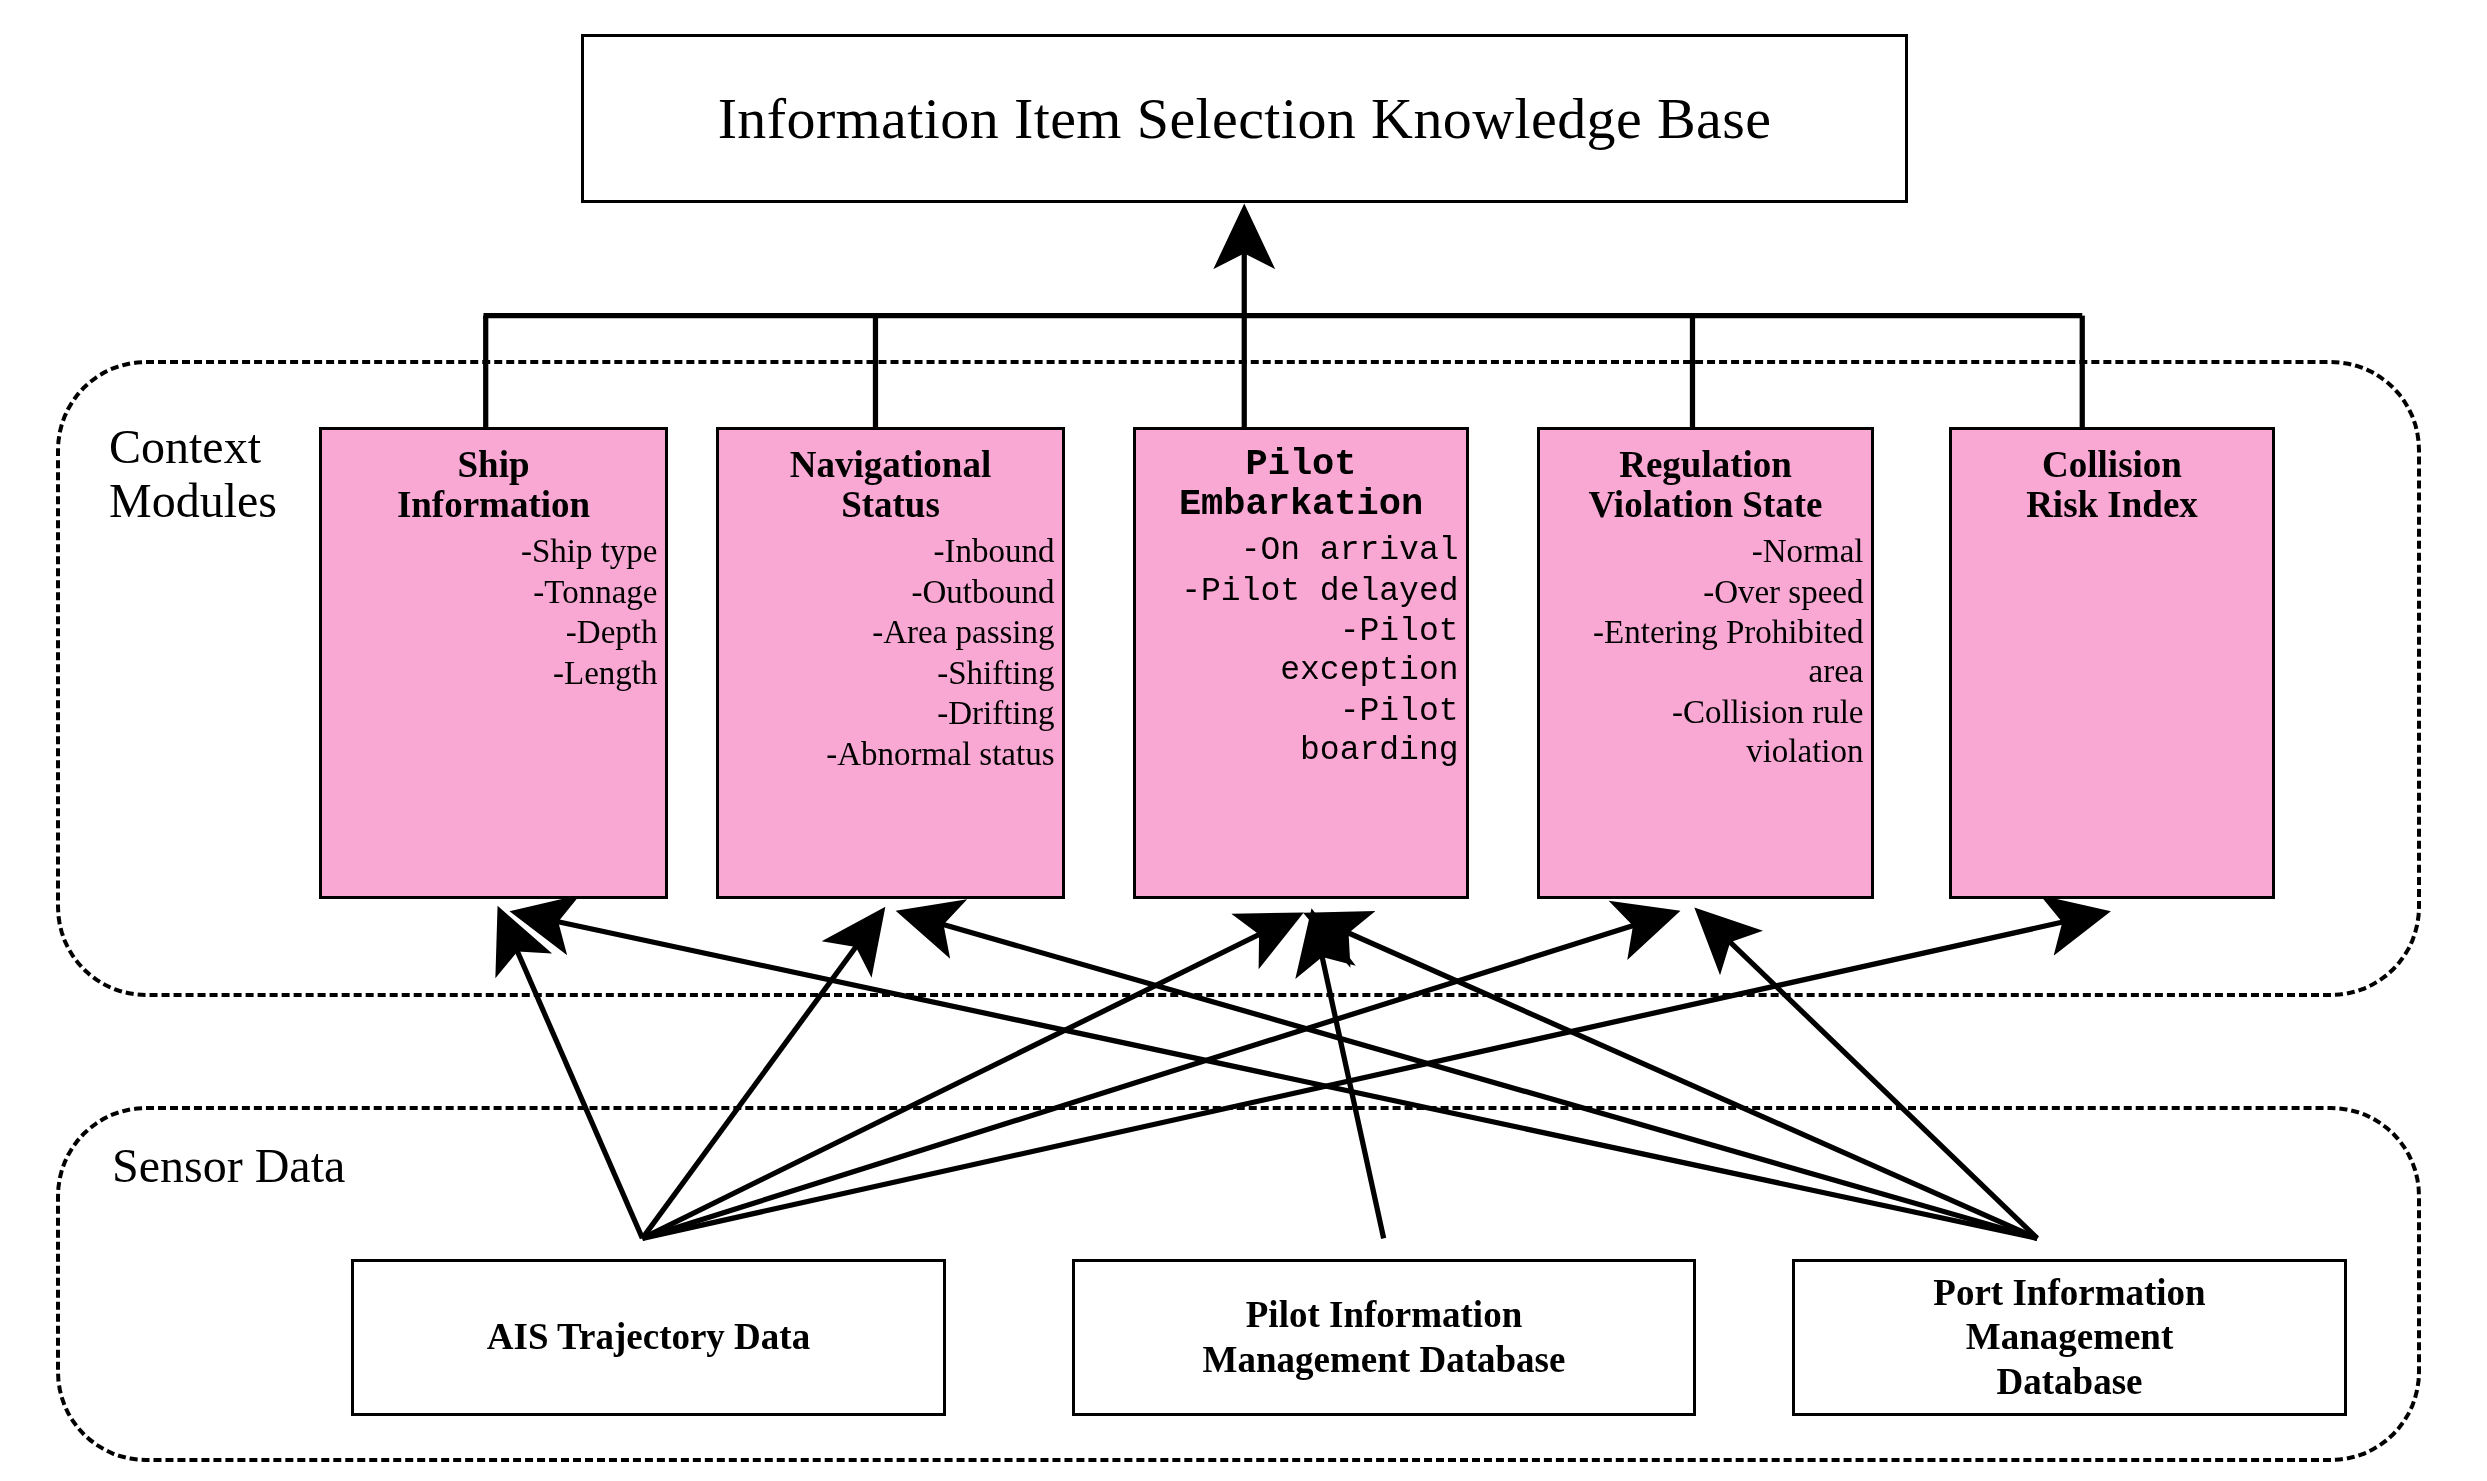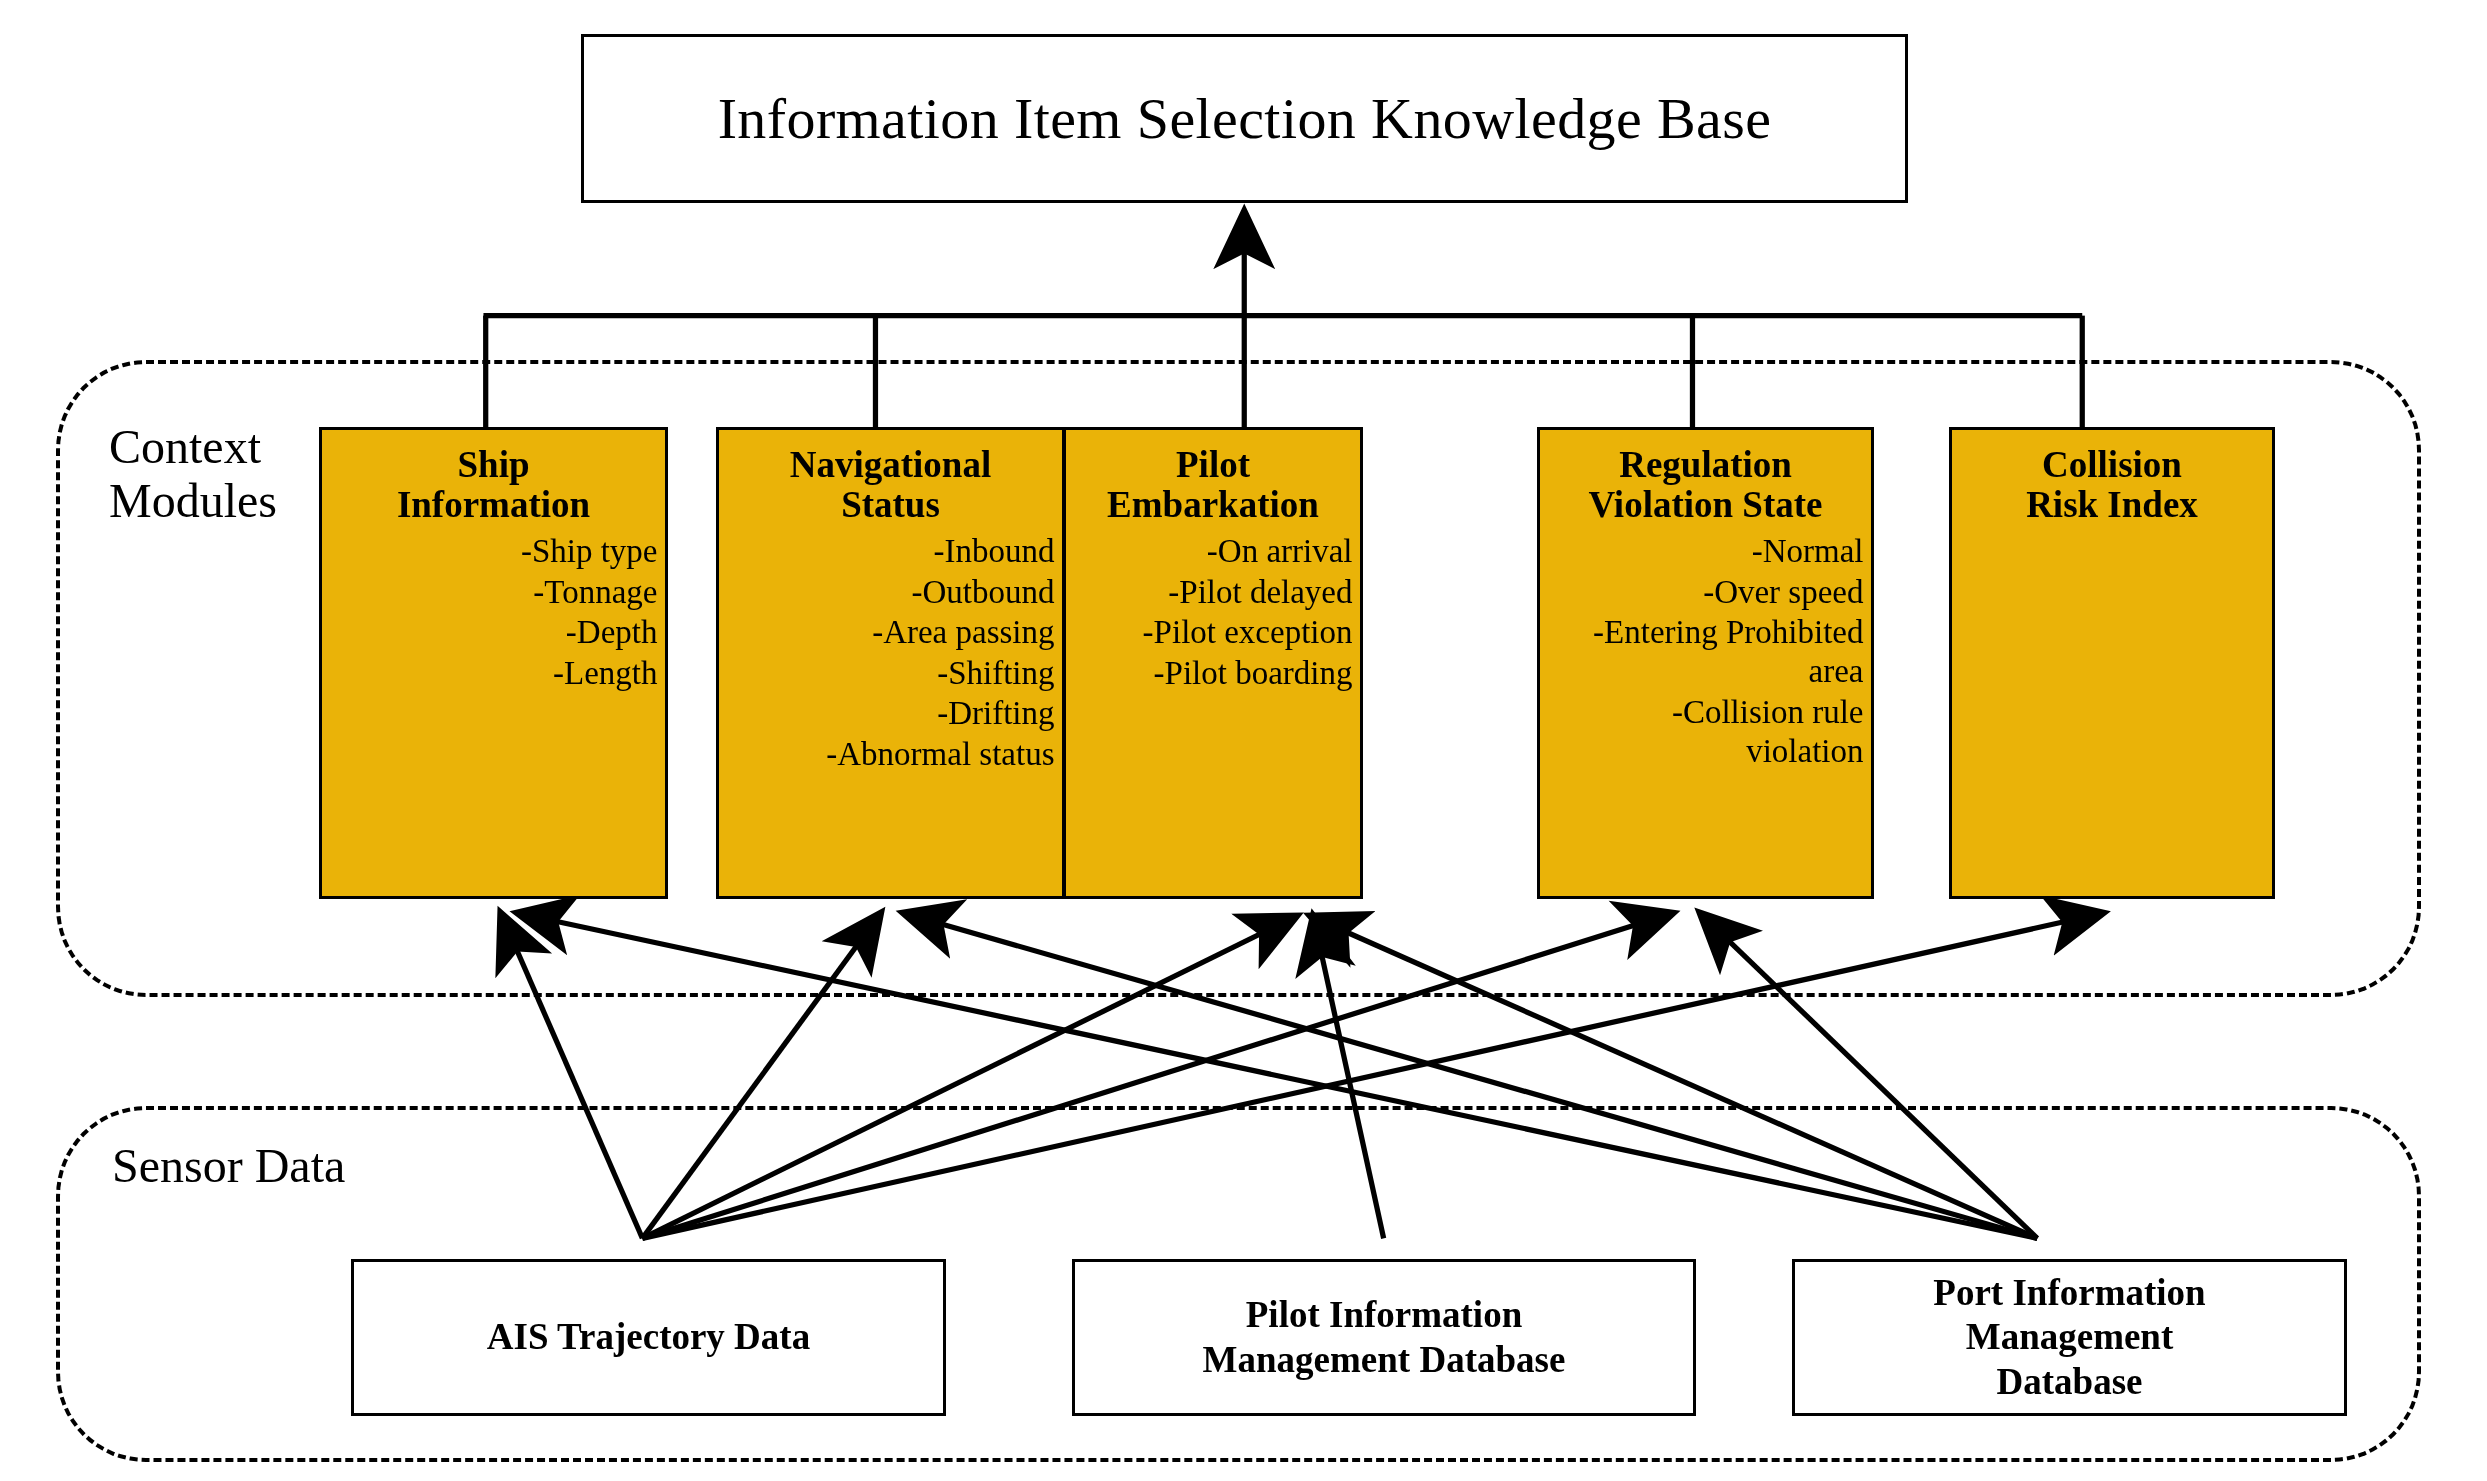--- a/index.html
+++ b/index.html
@@ -9,30 +9,30 @@
   svg#wires{position:absolute;left:0;top:0;width:2487px;height:1482px;pointer-events:none;}
   .node{position:absolute;box-sizing:border-box;border:3.7px solid #000;background:#fff;}
   .title-box{left:581px;top:34px;width:1327px;height:169px;display:flex;align-items:center;justify-content:center;}
   .title-box .txt{font-size:58px;letter-spacing:0.4px;white-space:nowrap;}
   .group{position:absolute;box-sizing:border-box;border:4.5px dashed #000;border-radius:90px;background:transparent;}
   .group-ctx{left:56px;top:360px;width:2365px;height:637px;}
   .group-sensor{left:56px;top:1106px;width:2365px;height:356px;}
   .group-label{position:absolute;font-size:48px;line-height:1.12;white-space:pre-line;}
   .lbl-ctx{left:109px;top:420px;}
   .lbl-sensor{left:112px;top:1139px;}
-  .module{position:absolute;box-sizing:border-box;border:3.7px solid #000;background:#eab308;top:427px;height:472px;padding:10.5px 7.5px 0 7.5px;}
+  .module{position:absolute;box-sizing:border-box;border:3.7px solid #000;background:#f9a8d4;top:427px;height:472px;padding:10.5px 7.5px 0 7.5px;}
   .module .mtitle{font-weight:bold;font-size:37px;line-height:1.08;text-align:center;margin:4.5px 0 3px 0;}
   .module ul{list-style:none;margin:7.5px 0 0 0;padding:0;}
   .module li{font-size:33px;line-height:1.18;margin:0 0 1.5px 0;padding-left:33px;text-indent:-33px;text-align:right;}
   .module li .dash{display:inline-block;width:25.5px;}
   .m-ship{left:319px;width:349px;}
   .m-ship ul{margin-left:30px;}
   .m-nav{left:716px;width:349px;}
   .m-nav ul{margin-left:10.5px;}
-  .m-pilot{left:1063px;width:300px;}
+  .m-pilot{left:1133px;width:336px;font-family:Liberation Mono, monospace;}
   .m-pilot ul{margin-left:30px;}
   .m-reg{left:1537px;width:337px;}
   .m-reg ul{margin-left:22.5px;}
   .m-col{left:1949px;width:326px;}
   .m-col ul{margin-left:4.5px;}
   .sensor{position:absolute;box-sizing:border-box;border:3.7px solid #000;background:#fff;top:1259px;height:157px;display:flex;align-items:center;justify-content:center;text-align:center;}
   .sensor .stxt{font-weight:bold;font-size:37px;line-height:1.2;white-space:pre-line;}
   .s-ais{left:351px;width:595px;}
   .s-pilotdb{left:1072px;width:624px;}
   .s-portdb{left:1792px;width:555px;}

